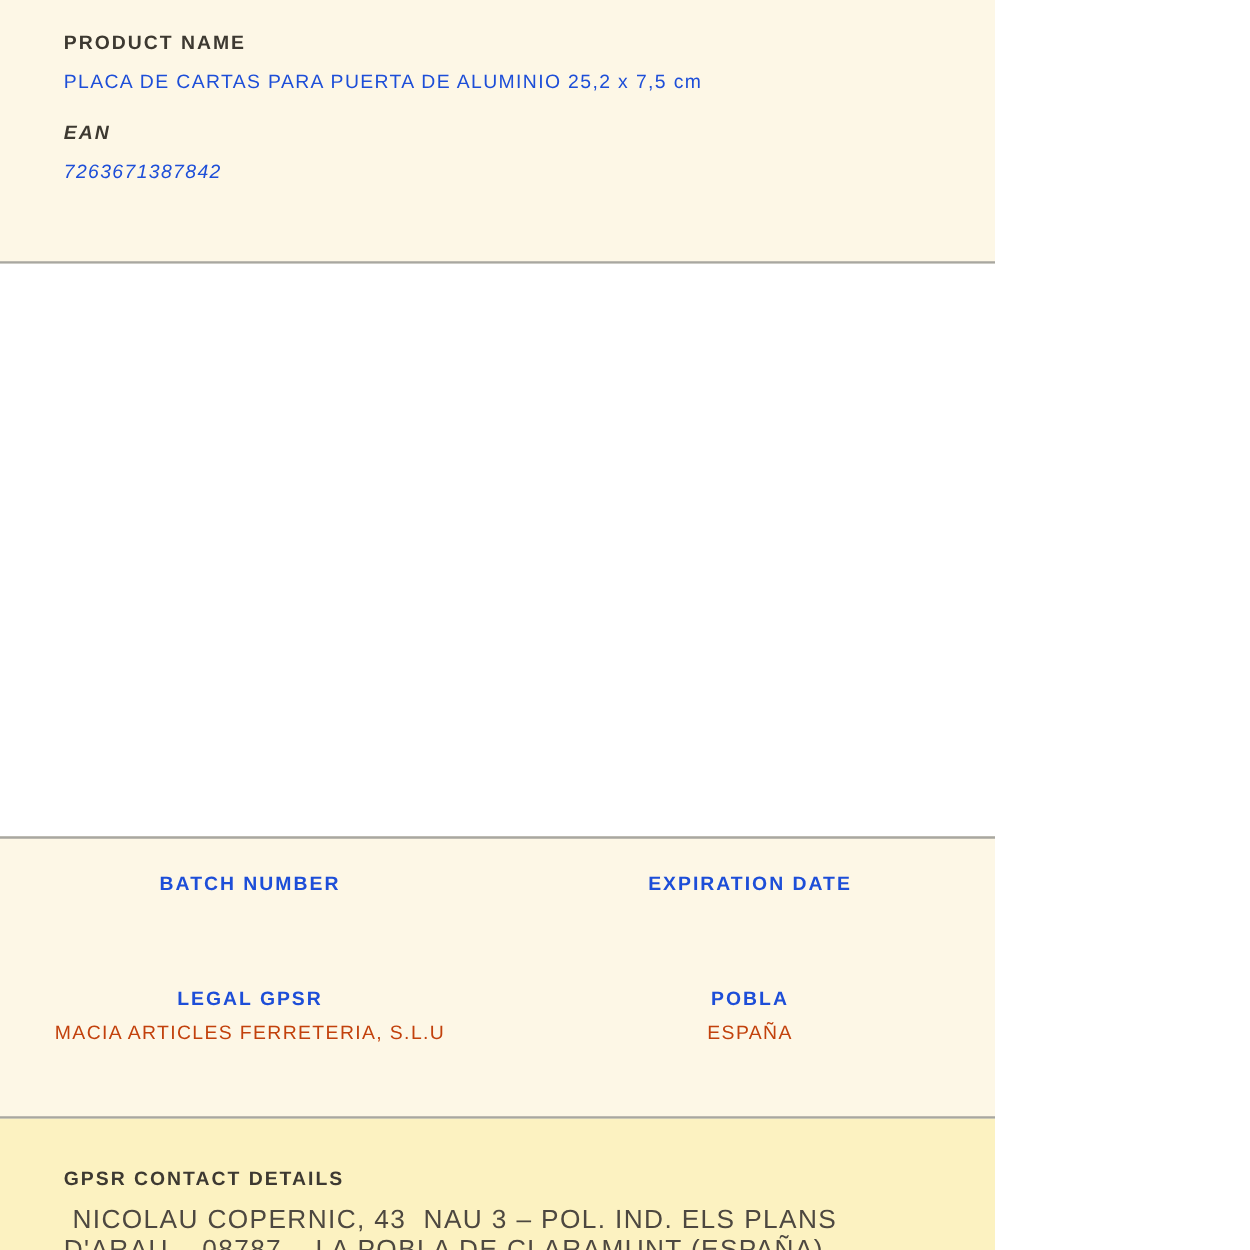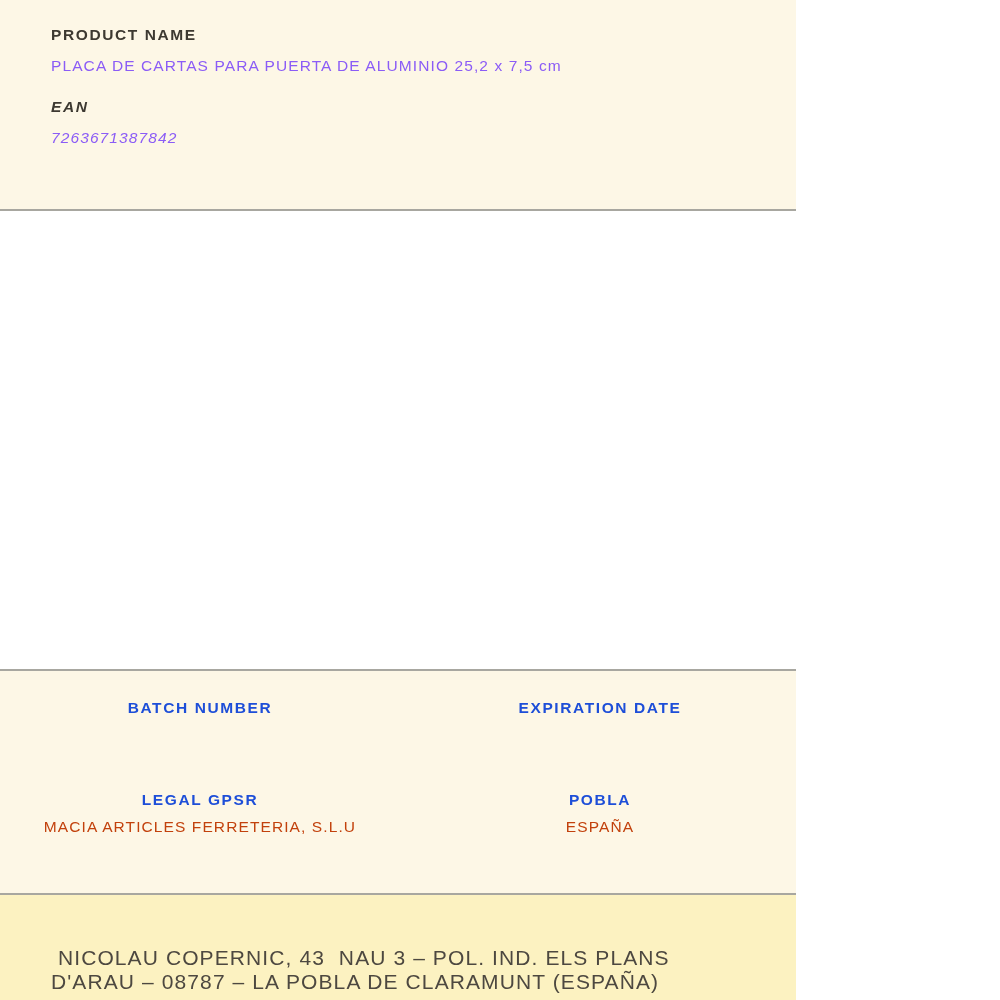--- a/index.html
+++ b/index.html
@@ -33,21 +33,21 @@
     font-size: 15.5px;
     font-weight: 700;
     letter-spacing: 1.6px;
     color: #3D3931;
   }
   .field-value {
     margin-top: 13px;
     font-size: 15.5px;
     font-weight: 400;
     letter-spacing: 1.1px;
-    color: #8b5cf6;
+    color: #1d4ed8;
   }
   .field-group + .field-group {
     margin-top: 23px;
     font-style: italic;
   }
 
   
   .section-image {
     background: #ffffff;
     height: 458px;
@@ -151,16 +151,17 @@
         </div>
         <div class="details-cell">
           <div class="details-label">POBLA</div>
           <div class="details-value">ESPAÑA</div>
         </div>
       </div>
     </div>
   </div>
 
   <div class="section-gpsr">
+    <div class="gpsr-label">GPSR CONTACT DETAILS</div>
     <div class="gpsr-address"> NICOLAU COPERNIC, 43  NAU 3 – POL. IND. ELS PLANS D'ARAU – 08787 – LA POBLA DE CLARAMUNT (ESPAÑA)</div>
   </div>
 
 </div>
 
 </body></html>

